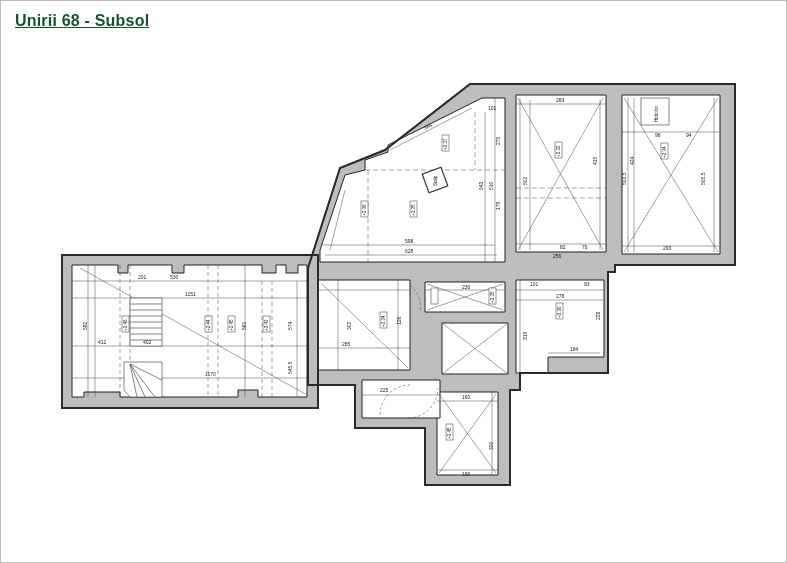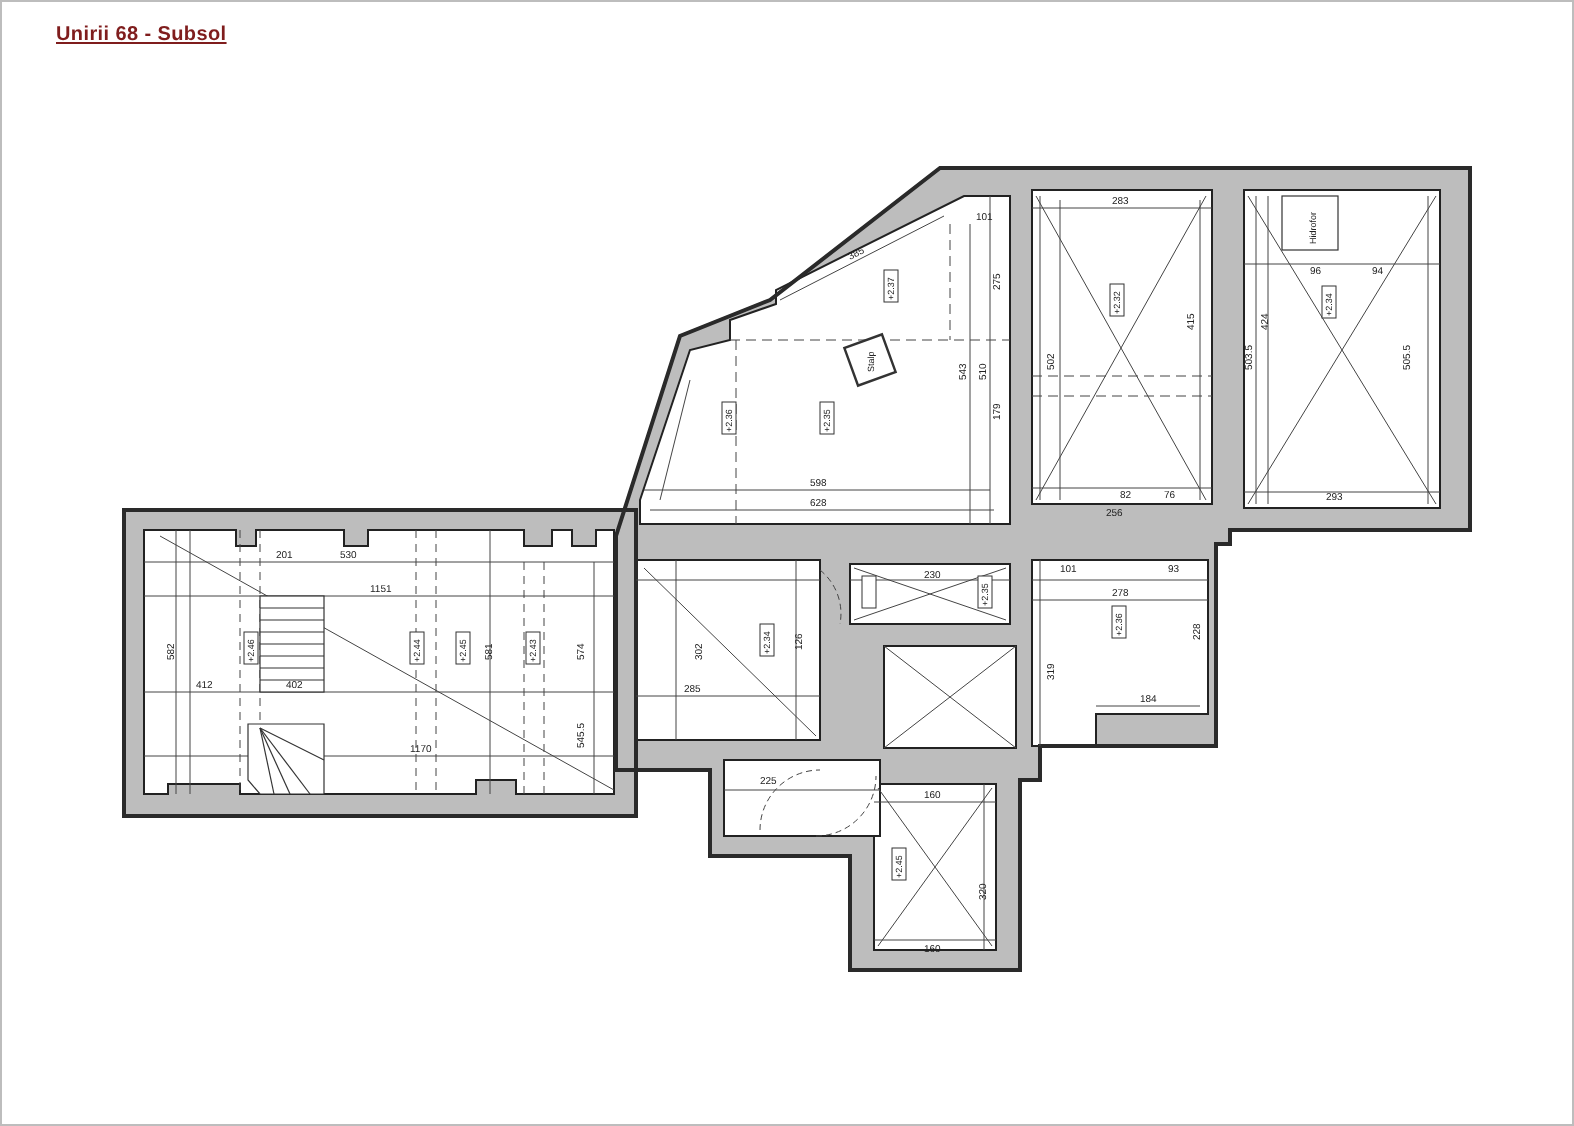--- a/index.html
+++ b/index.html
@@ -1,18 +1,18 @@
 <!DOCTYPE html>
 <html><head>
 <meta charset="utf-8">
 <style>
   html, body { margin:0; padding:0; background:#ffffff; }
   body { width:787px; height:563px; position:relative; overflow:hidden; font-family:"Liberation Sans", sans-serif; }
   .frame { position:absolute; left:0; top:0; width:785px; height:561px; border:1px solid #bdbdbd; }
-  .title { position:absolute; left:28px; top:12px; font-size:10px; font-weight:bold; text-decoration:underline; color:#7f1d1d; letter-spacing:0.2px; }
+  .title { position:absolute; left:15px; top:12px; font-size:16px; font-weight:bold; text-decoration:underline; color:#14532d; letter-spacing:0.2px; }
   svg { position:absolute; left:0; top:0; }
   .dim { font-family:"Liberation Sans", sans-serif; font-size:5px; fill:#222; }
   .lbl { font-family:"Liberation Sans", sans-serif; font-size:4.5px; fill:#222; }
 </style>
 </head>
 <body>
 
 <div class="frame"></div>
 <div class="title">Unirii 68 - Subsol</div>
 

